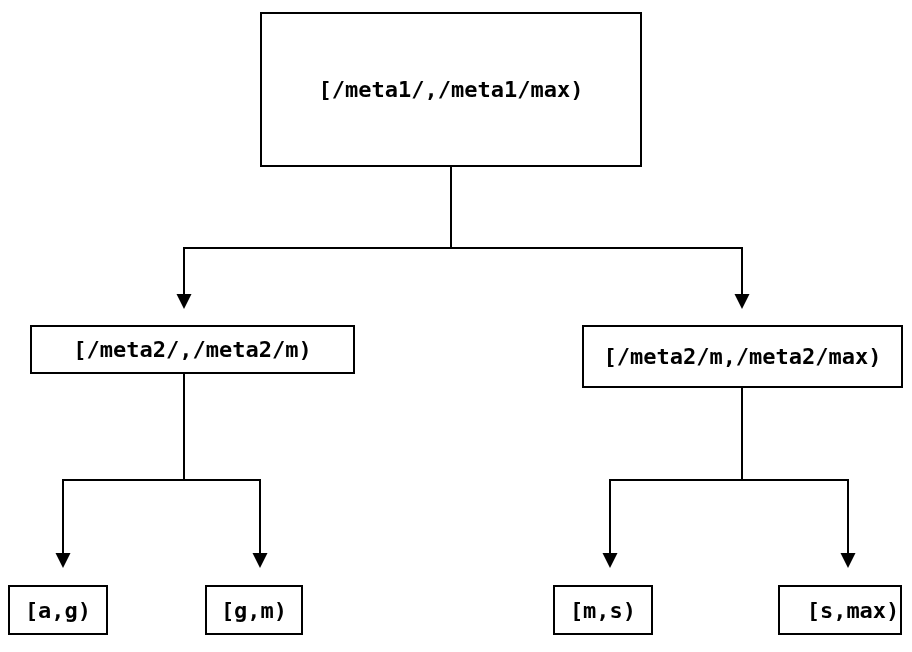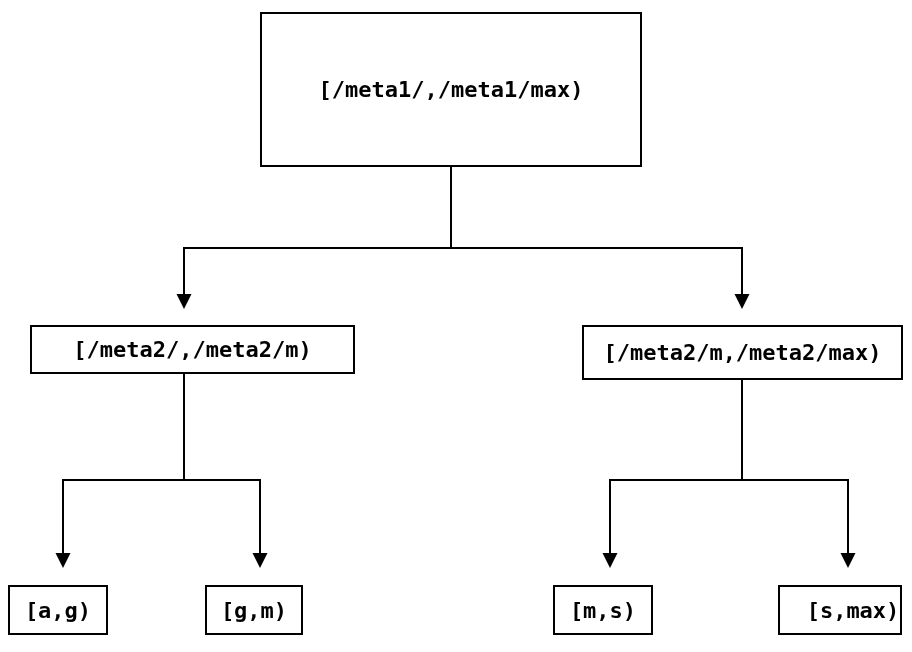--- a/index.html
+++ b/index.html
@@ -31,21 +31,21 @@
     display: flex;
     align-items: center;
     justify-content: center;
     font-size: 22px;
     font-weight: bold;
     color: #000000;
     white-space: nowrap;
   }
   #node-root   { left: 260px; top: 12px;  width: 382px; height: 155px; }
   #node-l2-left  { left: 30px;  top: 325px; width: 325px; height: 49px; }
-  #node-l2-right { left: 582px; top: 325px; width: 321px; height: 55px; }
+  #node-l2-right { left: 582px; top: 325px; width: 321px; height: 63px; }
   #node-leaf-1 { left: 8px;   top: 585px; width: 100px; height: 50px; }
   #node-leaf-2 { left: 205px; top: 585px; width: 98px;  height: 50px; justify-content: center; }
   #node-leaf-3 { left: 553px; top: 585px; width: 100px; height: 50px; }
   #node-leaf-4 { left: 778px; top: 585px; width: 124px; height: 50px; padding-left: 26px; }
 </style>
 </head>
 <body>
 
 <div class="canvas">
 

